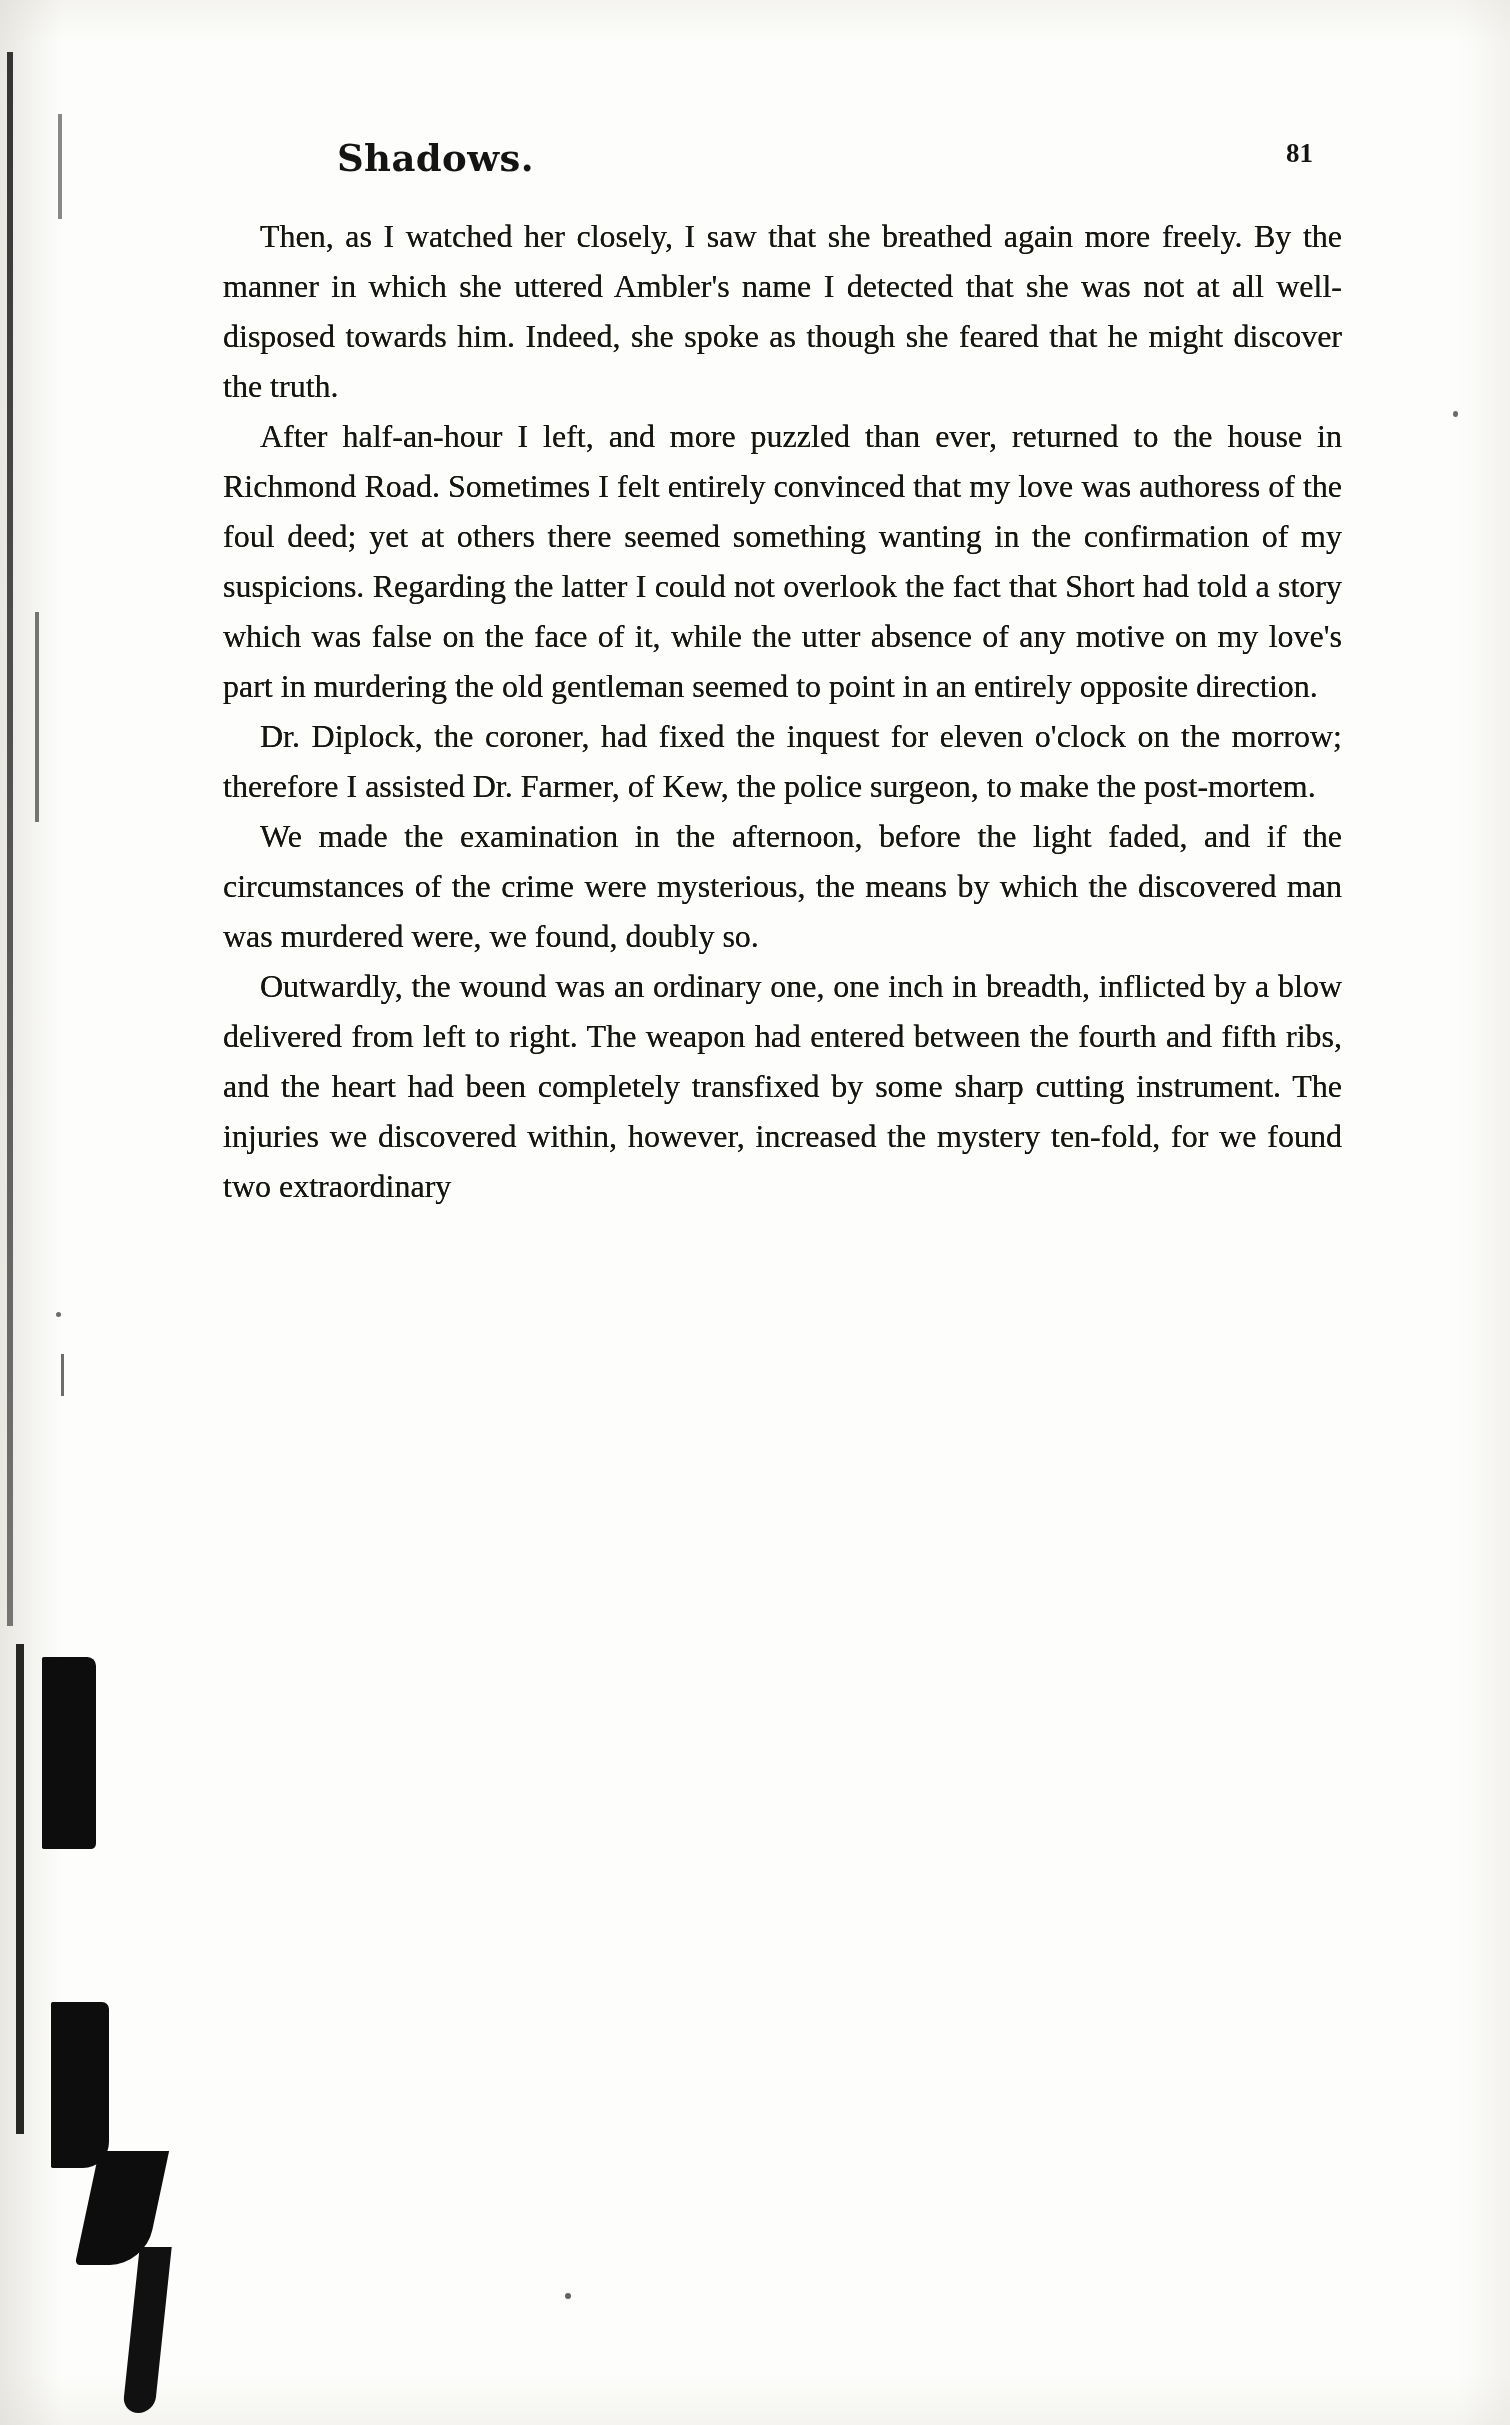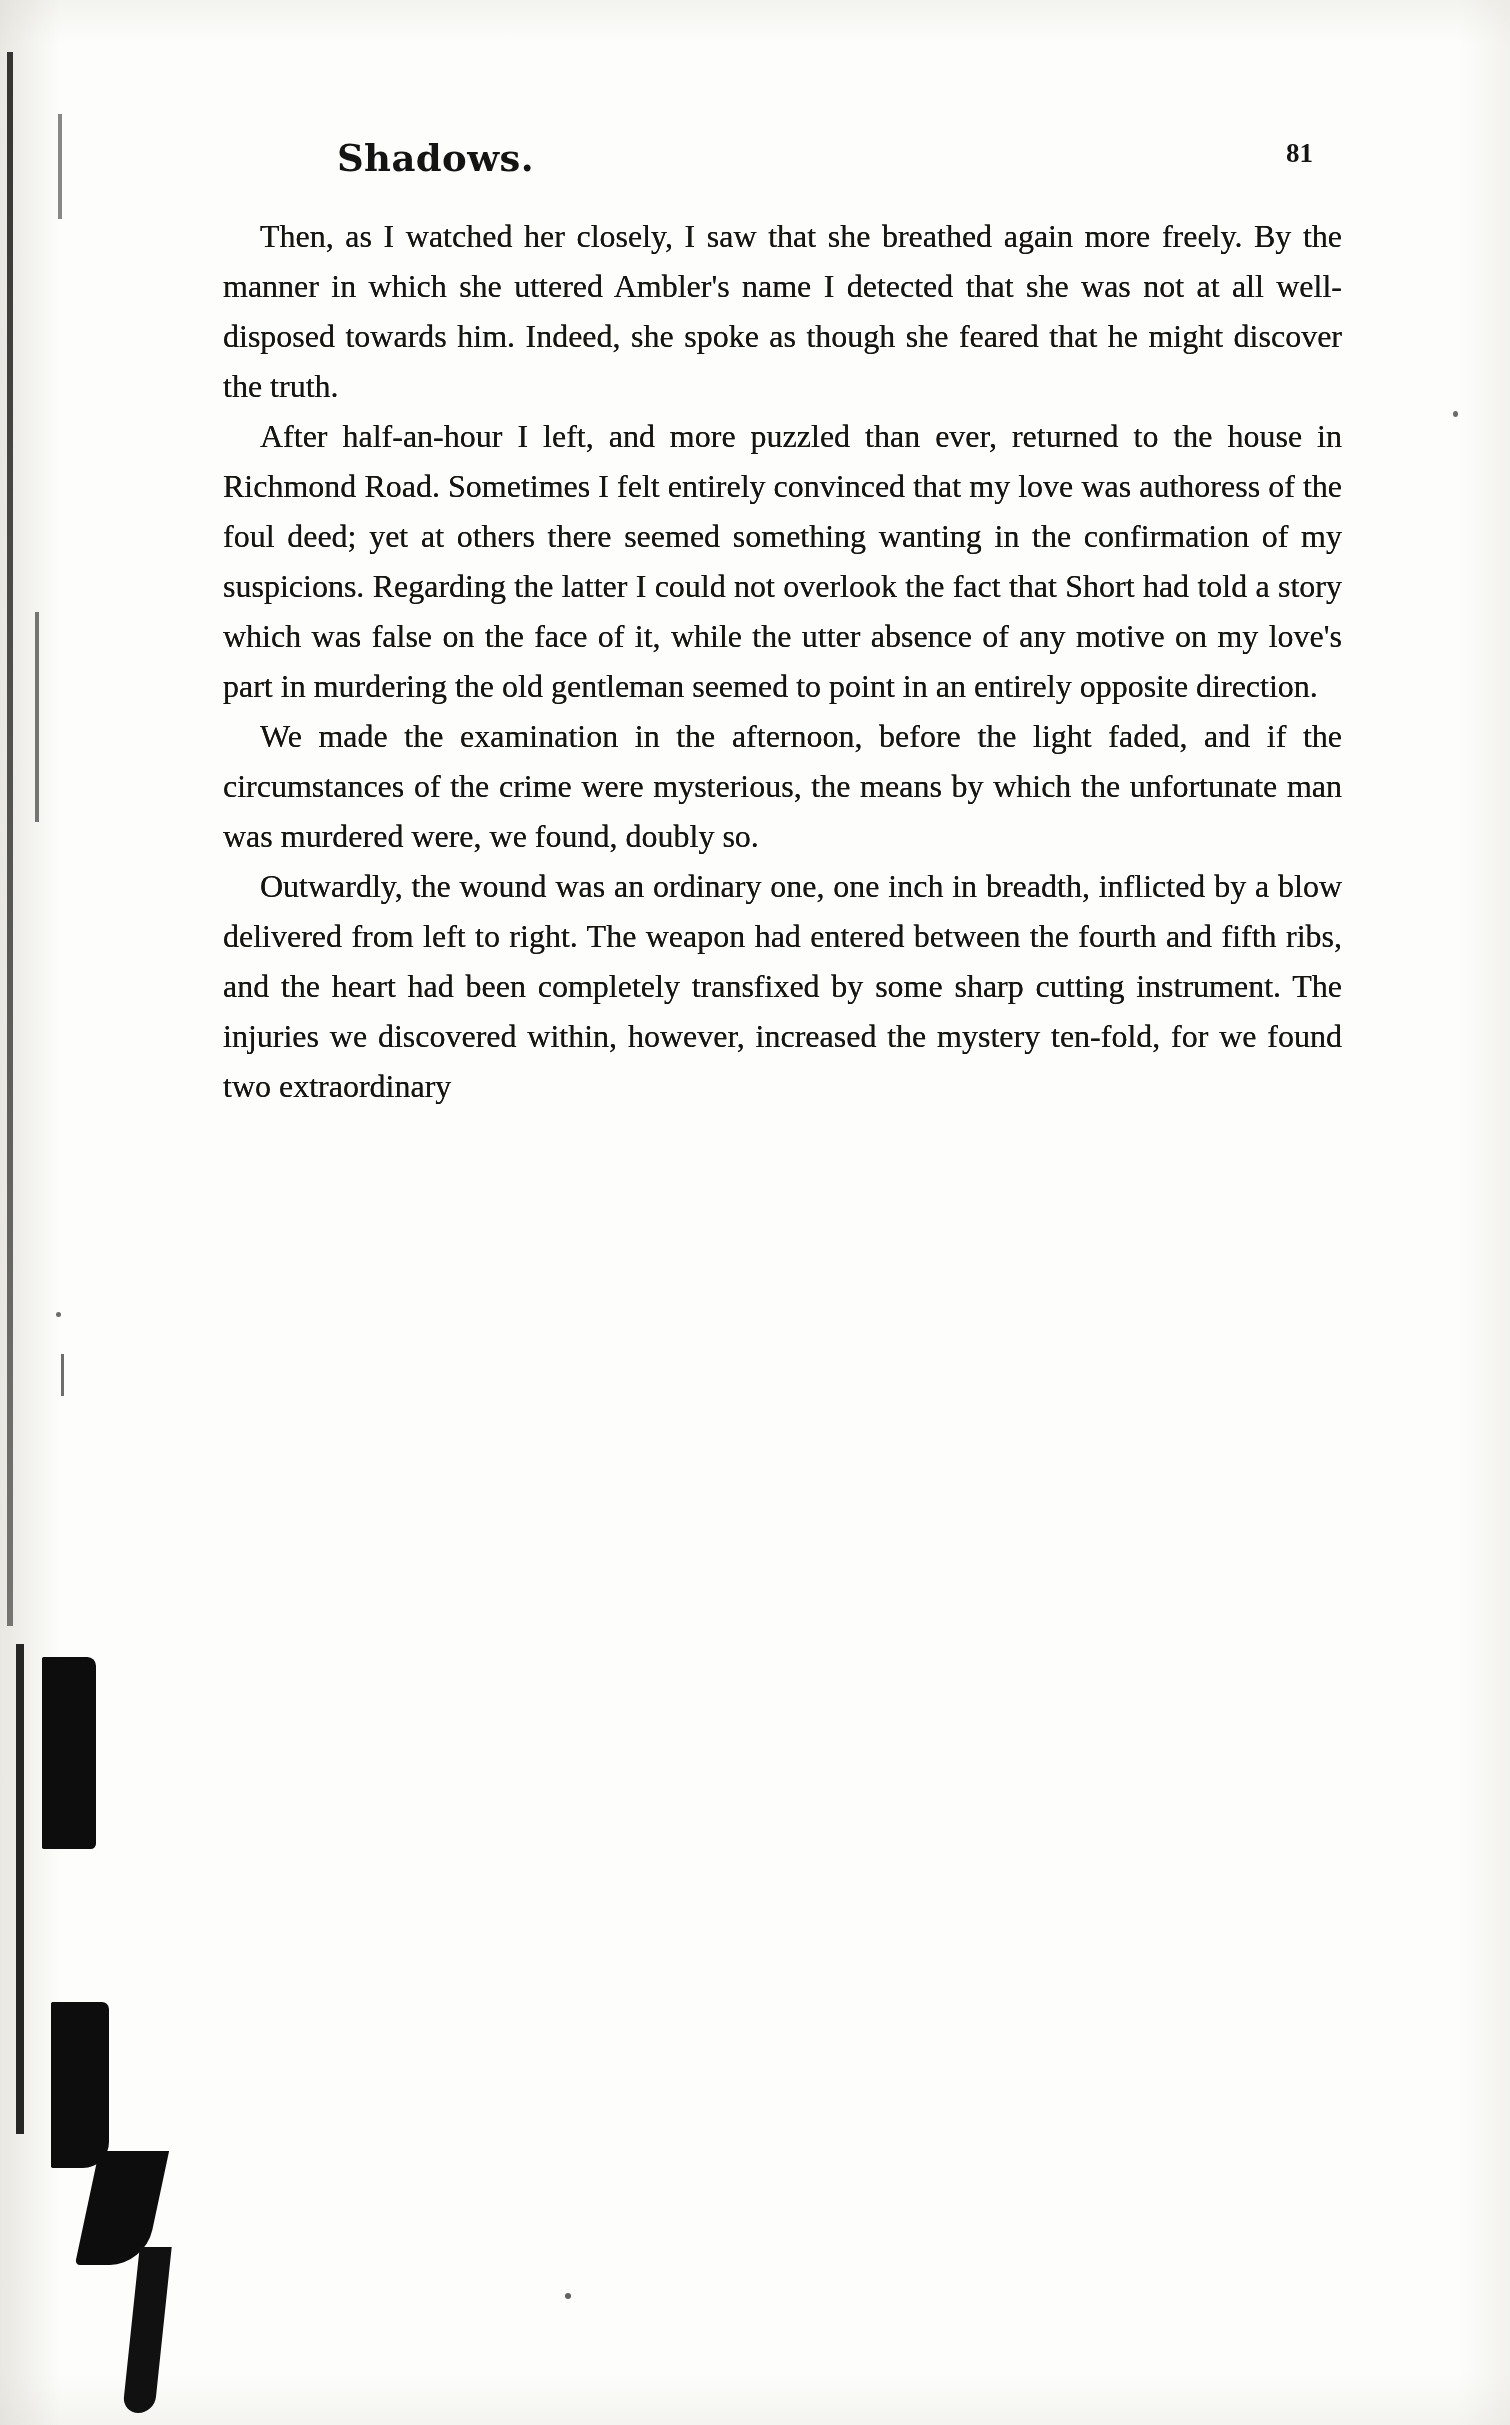--- a/index.html
+++ b/index.html
@@ -211,18 +211,19 @@
 
   <div id="text-column">
 
     <div id="header-row">
       <div id="running-head">Shadows.</div>
       <div id="page-number">81</div>
     </div>
 
     <p class="body-par">Then, as I watched her closely, I saw that she breathed again more freely. By the manner in which she uttered Ambler's name I detected that she was not at all well-disposed towards him. Indeed, she spoke as though she feared that he might discover the truth.</p>
     <p class="body-par">After half-an-hour I left, and more puzzled than ever, returned to the house in Richmond Road. Sometimes I felt entirely convinced that my love was authoress of the foul deed; yet at others there seemed something wanting in the confirmation of my suspicions. Regarding the latter I could not overlook the fact that Short had told a story which was false on the face of it, while the utter absence of any motive on my love's part in murdering the old gentleman seemed to point in an entirely opposite direction.</p>
-    <p class="body-par">We made the examination in the afternoon, before the light faded, and if the circumstances of the crime were mysterious, the means by which the unfortunate man was murdered were, we found, doubly so.</p>
+    <p class="body-par">Dr. Diplock, the coroner, had fixed the inquest for eleven o'clock on the morrow; therefore I assisted Dr. Farmer, of Kew, the police surgeon, to make the post-mortem.</p>
+    <p class="body-par">We made the examination in the afternoon, before the light faded, and if the circumstances of the crime were mysterious, the means by which the discovered man was murdered were, we found, doubly so.</p>
     <p class="body-par">Outwardly, the wound was an ordinary one, one inch in breadth, inflicted by a blow delivered from left to right. The weapon had entered between the fourth and fifth ribs, and the heart had been completely transfixed by some sharp cutting instrument. The injuries we discovered within, however, increased the mystery ten-fold, for we found two extraordinary</p>
 
   </div>
 </div>
 
 
 </body></html>

